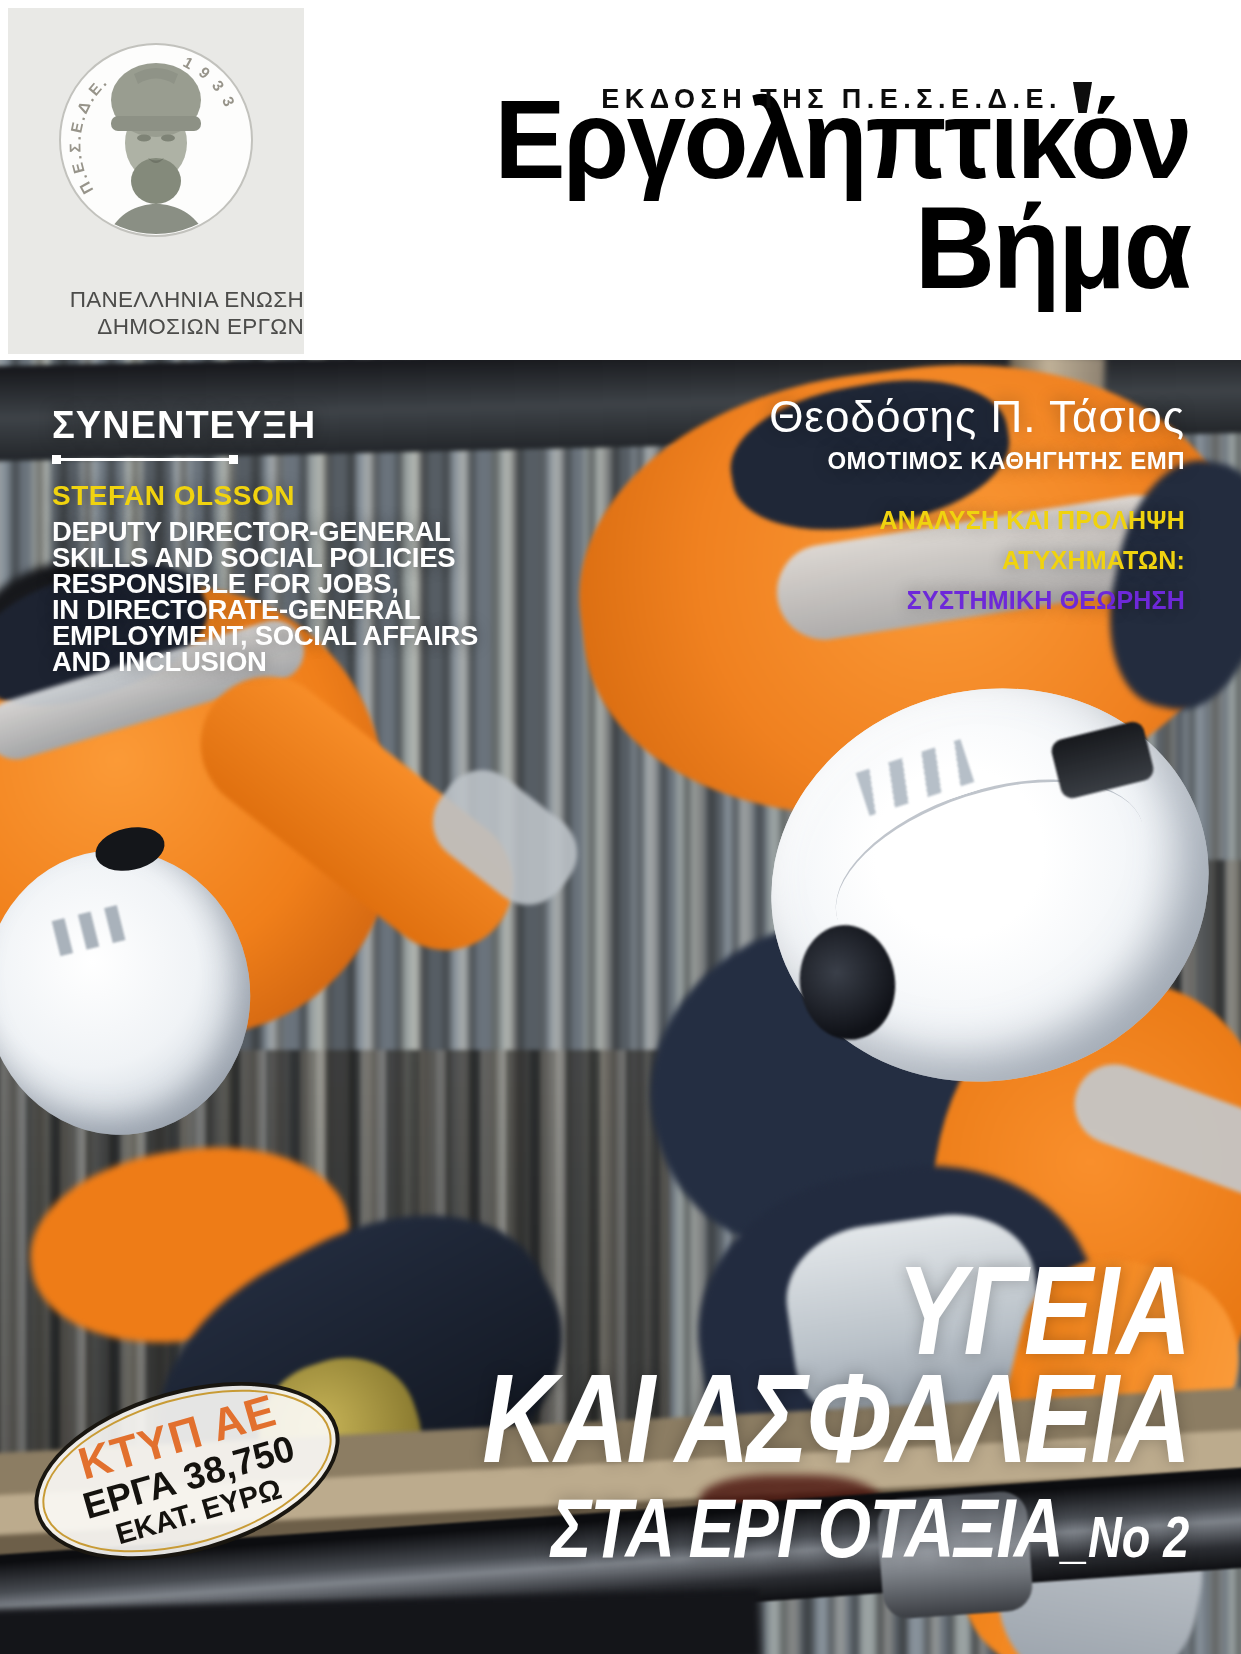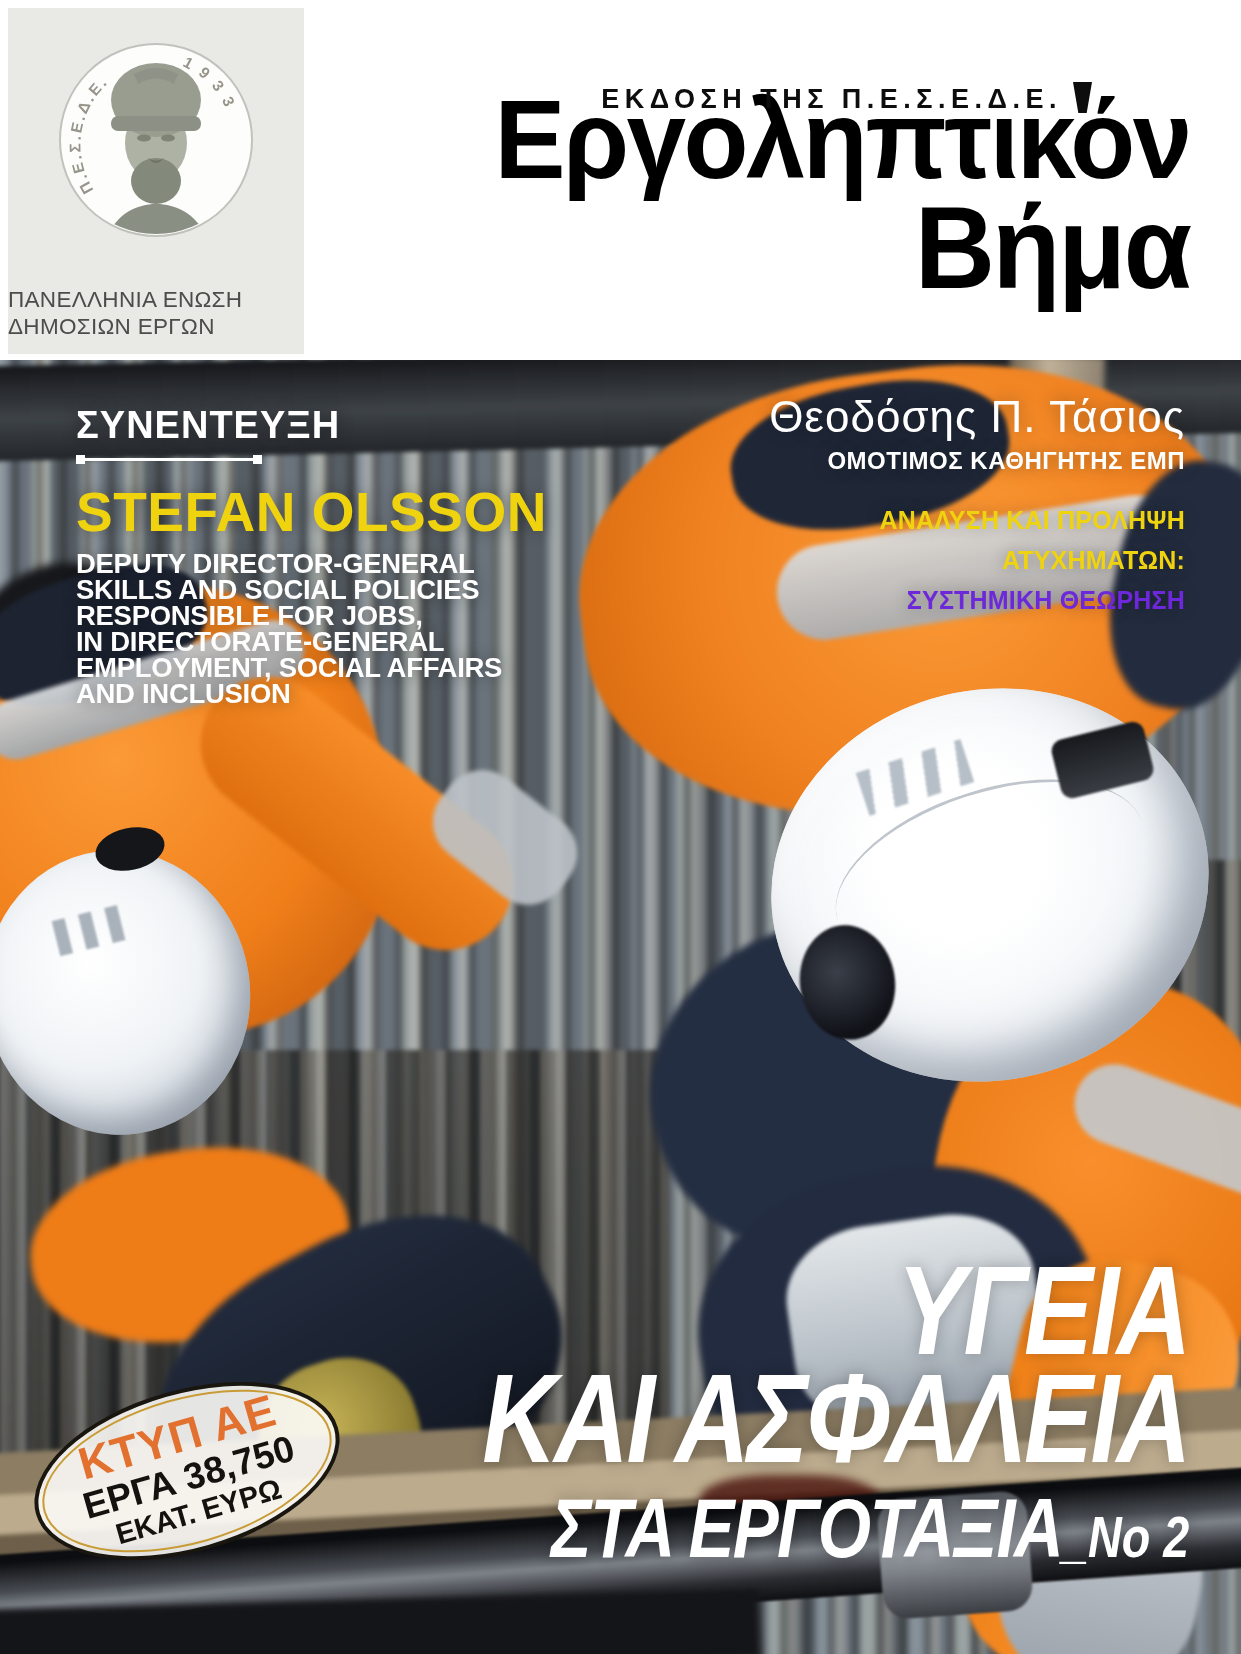--- a/index.html
+++ b/index.html
@@ -2,21 +2,21 @@
 <html><head>
 <meta charset="utf-8">
 <style>
   html,body{margin:0;padding:0;background:#777;}
   .page{position:relative;width:1241px;height:1654px;background:#ffffff;overflow:hidden;
         font-family:"Liberation Sans",sans-serif;margin:0 auto;}
 
   
   .logo-box{position:absolute;left:8px;top:8px;width:296px;height:346px;background:#e9e9e6;}
   .logo-box svg{position:absolute;left:48px;top:32px;}
-  .logo-caption{position:absolute;left:0;bottom:14px;width:100%;text-align:left;
+  .logo-caption{position:absolute;left:0;bottom:14px;width:100%;text-align:right;
       color:#4c4c4a;font-size:22.5px;line-height:27px;letter-spacing:.3px;}
   .kicker-row{position:absolute;top:84px;right:149px;display:flex;align-items:flex-start;gap:11px;z-index:5;}
   .kicker{font-size:27px;font-weight:700;letter-spacing:5.5px;color:#0d0d0d;white-space:nowrap;}
   .kicker-flag{width:19px;height:31px;background:#0d0d0d;margin-top:-2px;
       clip-path:polygon(0 0,100% 0,72% 100%,28% 100%);}
   .title-block{position:absolute;top:84px;right:51px;text-align:right;color:#000;z-index:4;}
   .title-line{font-weight:700;letter-spacing:-2.5px;white-space:nowrap;
       transform:scaleX(.95);transform-origin:100% 50%;}
   .title-line.l1{font-size:112px;line-height:112px;}
   .title-line.l2{font-size:117px;line-height:104px;}
@@ -29,27 +29,27 @@
       linear-gradient(180deg,#76818b 0%,#6e7882 30%,#5f6770 60%,#4e5257 100%);}
   .photo i{position:absolute;display:block;}
   .stripes{left:-12px;top:-12px;width:1265px;height:1318px;filter:blur(3px);
     background:
       repeating-linear-gradient(90deg, rgba(25,26,24,.45) 0 7px, rgba(0,0,0,0) 7px 24px),
       repeating-linear-gradient(90deg, rgba(235,228,210,.30) 0 12px, rgba(0,0,0,0) 12px 47px),
       repeating-linear-gradient(90deg, #87919a 0 20px, #6a737c 20px 44px, #9aa2a2 44px 63px, #565d64 63px 92px);}
   .b1{filter:blur(1px);} .b2{filter:blur(2px);} .b3{filter:blur(3px);} .b4{filter:blur(4px);}
 
   
-  .overlay{position:absolute;z-index:20;text-shadow:0 0 16px rgba(0,0,0,.35);margin-left:24px;}
+  .overlay{position:absolute;z-index:20;text-shadow:0 0 16px rgba(0,0,0,.35);}
   .interview{left:52px;top:404px;color:#fff;}
   .interview-label{font-size:38px;font-weight:700;letter-spacing:1px;}
   .interview-rule{display:flex;align-items:center;width:186px;margin-top:8px;}
   .interview-rule .sq{width:9px;height:9px;background:#fff;}
   .interview-rule .ln{flex:1;height:3px;background:#fff;}
-  .interview-name{margin-top:16px;font-size:55px;font-weight:700;letter-spacing:.5px;color:#f0d30f;}
+  .interview-name{margin-top:16px;font-size:28px;font-weight:700;letter-spacing:.5px;color:#f0d30f;}
   .interview-roles{margin-top:7px;font-size:27.5px;font-weight:700;line-height:26px;letter-spacing:-.3px;}
   .author{top:392px;right:56px;text-align:right;color:#fff;display:flex;flex-direction:column;align-items:flex-end;}
   .author-name{font-size:44px;font-weight:400;letter-spacing:1px;}
   .author-title{font-size:24px;font-weight:700;letter-spacing:.5px;margin-top:5px;}
   .topics{margin-top:25px;font-size:25px;font-weight:700;line-height:40px;letter-spacing:.2px;}
   .topic-y{color:#f0d30f;} .topic-w{color:#6d28d9;}
 
   .hl{position:absolute;right:52px;color:#fff;font-style:italic;font-weight:700;
       letter-spacing:-3px;white-space:nowrap;line-height:1;z-index:20;
       transform:scaleX(.82);transform-origin:100% 50%;text-shadow:0 0 18px rgba(0,0,0,.25);}

